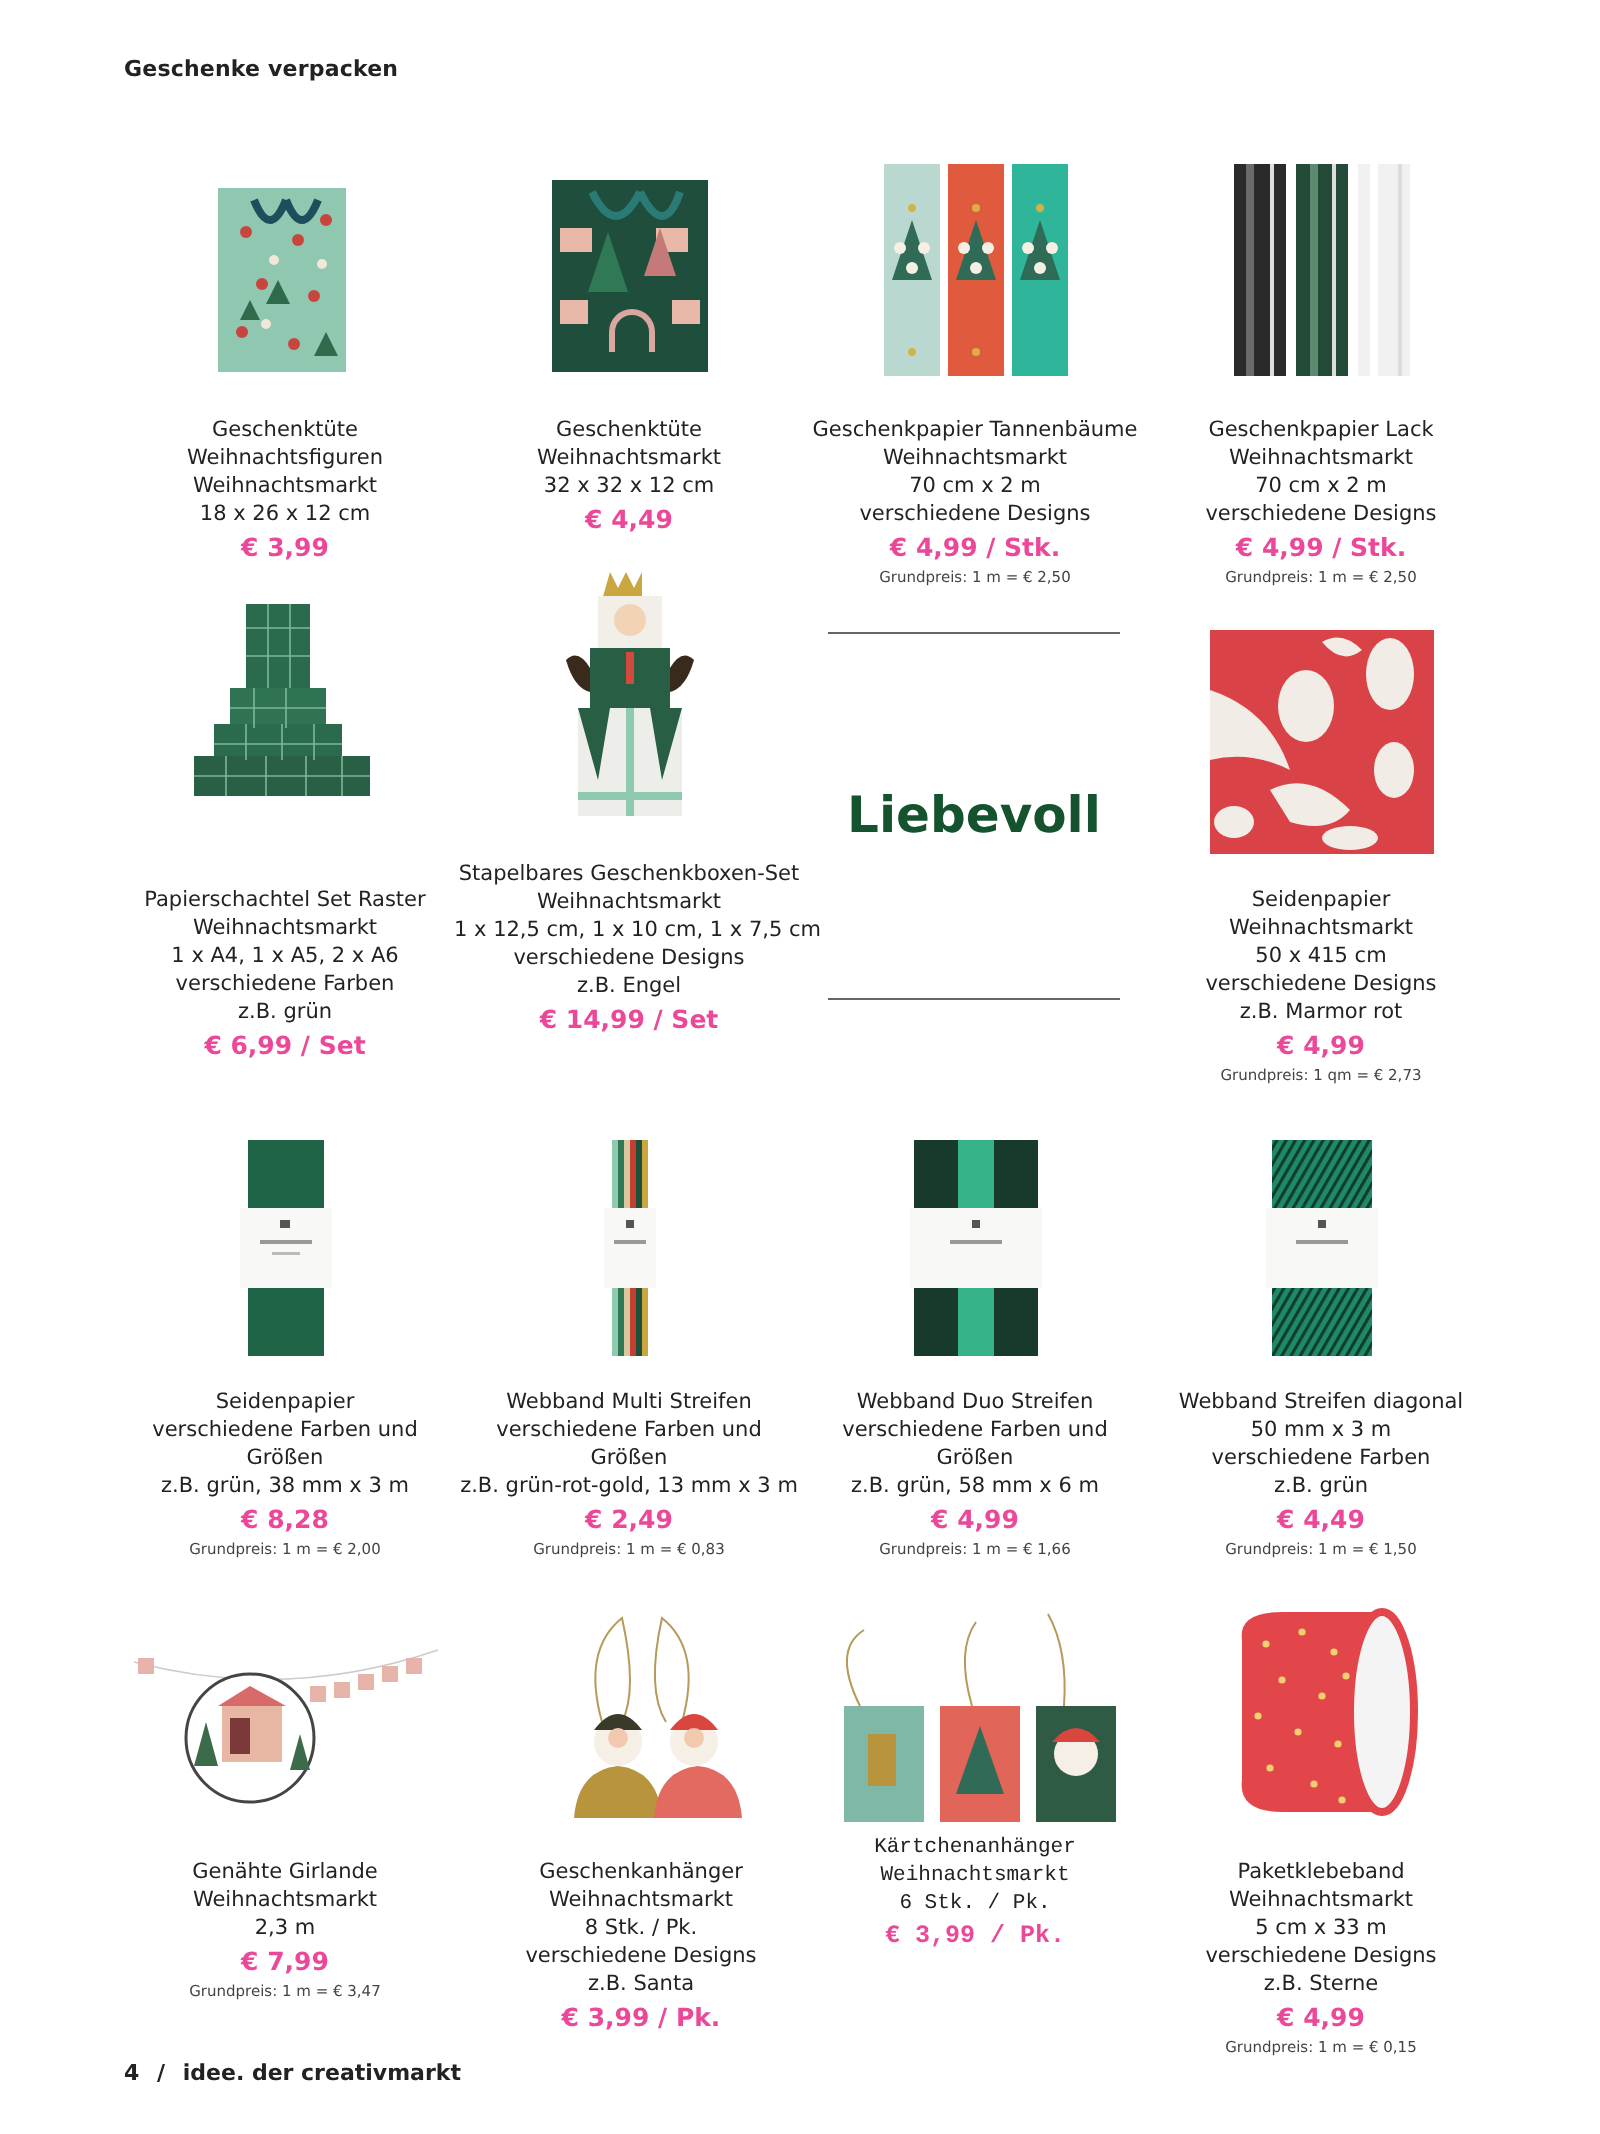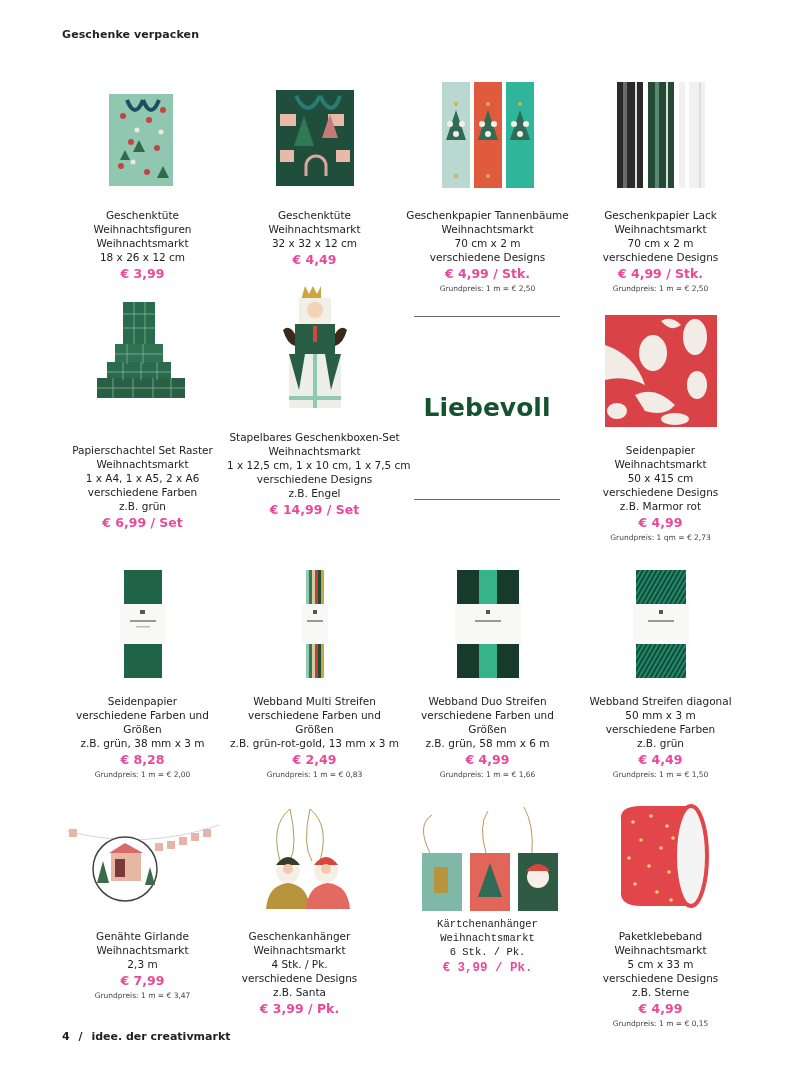--- a/index.html
+++ b/index.html
@@ -336,39 +336,39 @@
   </div>
   <div class="info" style="top:124px;">
     <div class="line">Genähte Girlande</div>
     <div class="line">Weihnachtsmarkt</div>
     <div class="line">2,3 m</div>
     <div class="price">€ 7,99</div>
     <div class="base">Grundpreis: 1 m = € 3,47</div>
   </div>
 </div>
 
-<div class="product" style="left:212px; top:805px;">
+<div class="product" style="left:233px; top:805px;">
   <div class="img" style="width:100px;height:110px;">
     <svg width="100" height="110" viewBox="0 0 100 110">
       <path d="M30 56 Q20 20 40 4 Q48 40 40 56" stroke="#b59a5a" stroke-width="1" fill="none"></path>
       <path d="M70 56 Q80 20 60 4 Q52 40 62 56" stroke="#b59a5a" stroke-width="1" fill="none"></path>
       <path d="M16 104 q2 -24 22 -26 q20 2 22 26z" fill="#b8943c"></path>
       <circle cx="38" cy="66" r="12" fill="#f6efe6"></circle>
       <path d="M26 60 q12 -16 24 0z" fill="#3a3a2a"></path>
       <circle cx="38" cy="64" r="5" fill="#f3c9ae"></circle>
       <path d="M56 104 q2 -24 22 -26 q20 2 22 26z" fill="#e26a60"></path>
       <circle cx="76" cy="66" r="12" fill="#f6efe6"></circle>
       <path d="M64 60 q12 -16 24 0z" fill="#d9463e"></path>
       <circle cx="76" cy="64" r="5" fill="#f3c9ae"></circle>
     </svg>
   </div>
   <div class="info" style="top:124px;">
     <div class="line">Geschenkanhänger</div>
     <div class="line">Weihnachtsmarkt</div>
-    <div class="line">4 Stk. / Pk.</div>
+    <div class="line">8 Stk. / Pk.</div>
     <div class="line">verschiedene Designs</div>
     <div class="line">z.B. Santa</div>
     <div class="price">€ 3,99 / Pk.</div>
   </div>
 </div>
 
 <div class="product" style="left:400px; top:805px;">
   <div class="img" style="width:160px;height:110px;">
     <svg width="160" height="110" viewBox="0 0 160 110">
       <path d="M22 48 Q8 20 24 10" stroke="#b59a5a" stroke-width="1" fill="none"></path>

